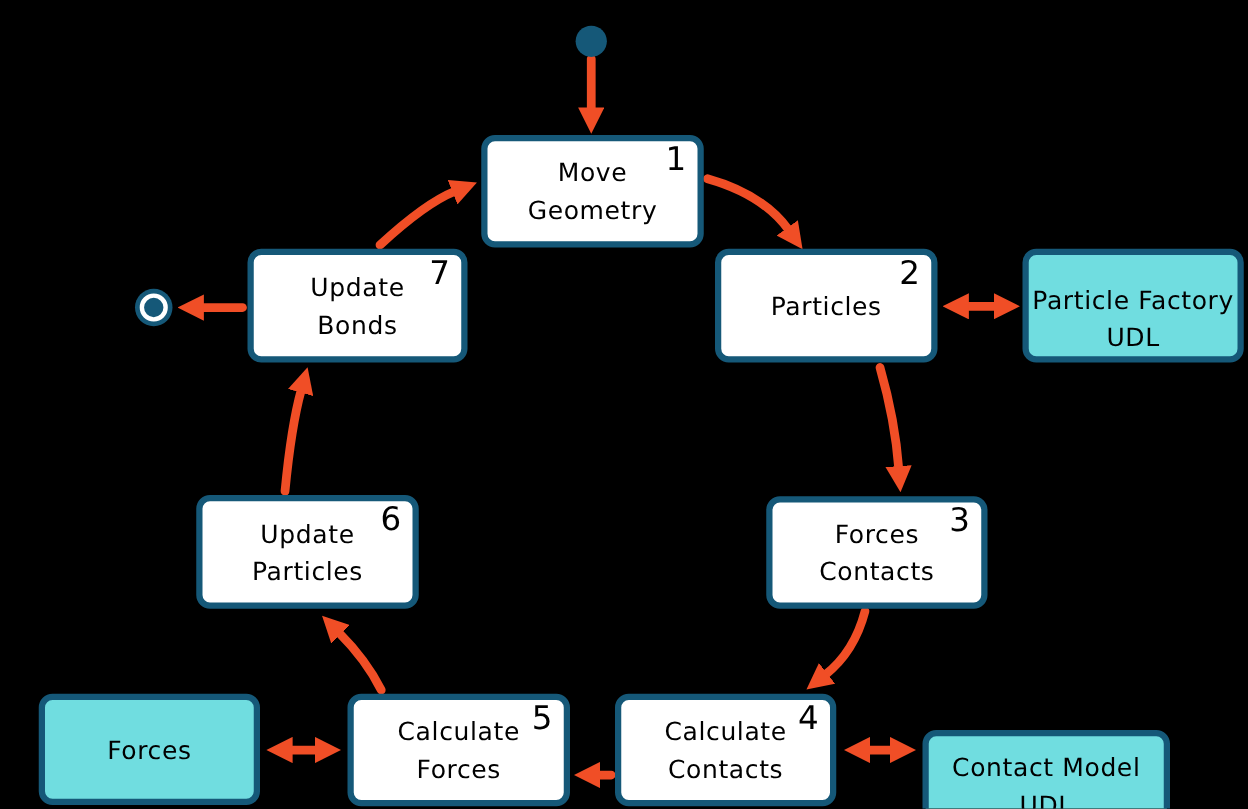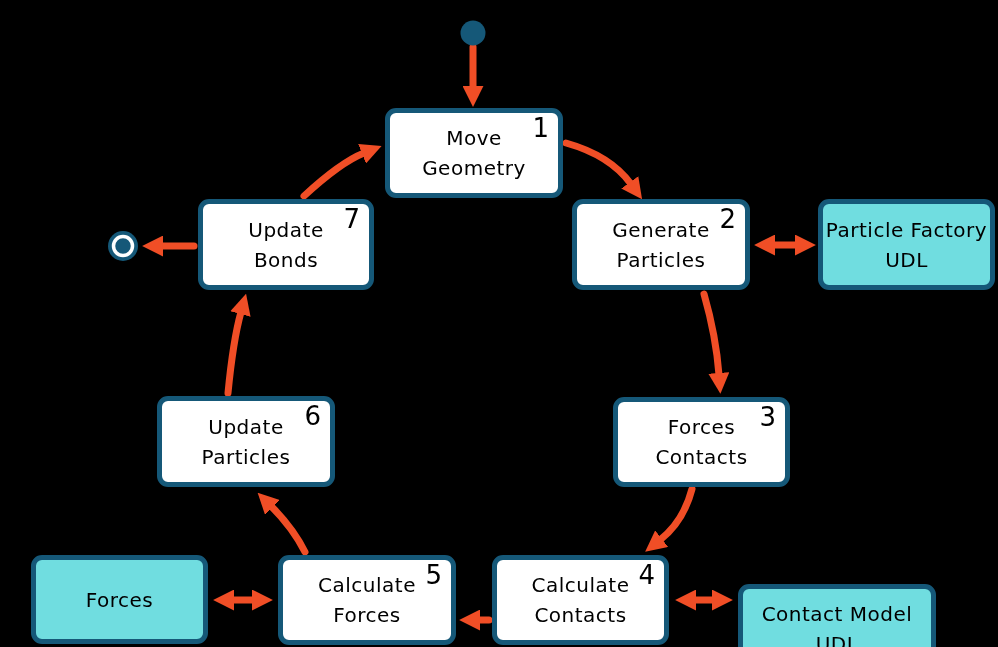--- a/index.html
+++ b/index.html
@@ -92,25 +92,24 @@
   </svg>
 
   <div class="node" style="left:385px; top:108px; width:178px; height:90px;">
     <span class="num">1</span>
     <span>Move</span>
     <span>Geometry</span>
   </div>
 
   <div class="node" style="left:572px; top:199px; width:178px; height:91px;">
     <span class="num">2</span>
-    <span>Generate</span>
     <span>Particles</span>
   </div>
 
-  <div class="node udl" style="left:818px; top:199px; width:177px; height:91px;">
+  <div class="node udl" style="left:818px; top:199px; width:177px; height:91px;justify-content:flex-end;">
     <span>Particle Factory</span>
     <span>UDL</span>
   </div>
 
   <div class="node" style="left:613px; top:397px; width:177px; height:90px;">
     <span class="num">3</span>
     <span>Forces</span>
     <span>Contacts</span>
   </div>
 

